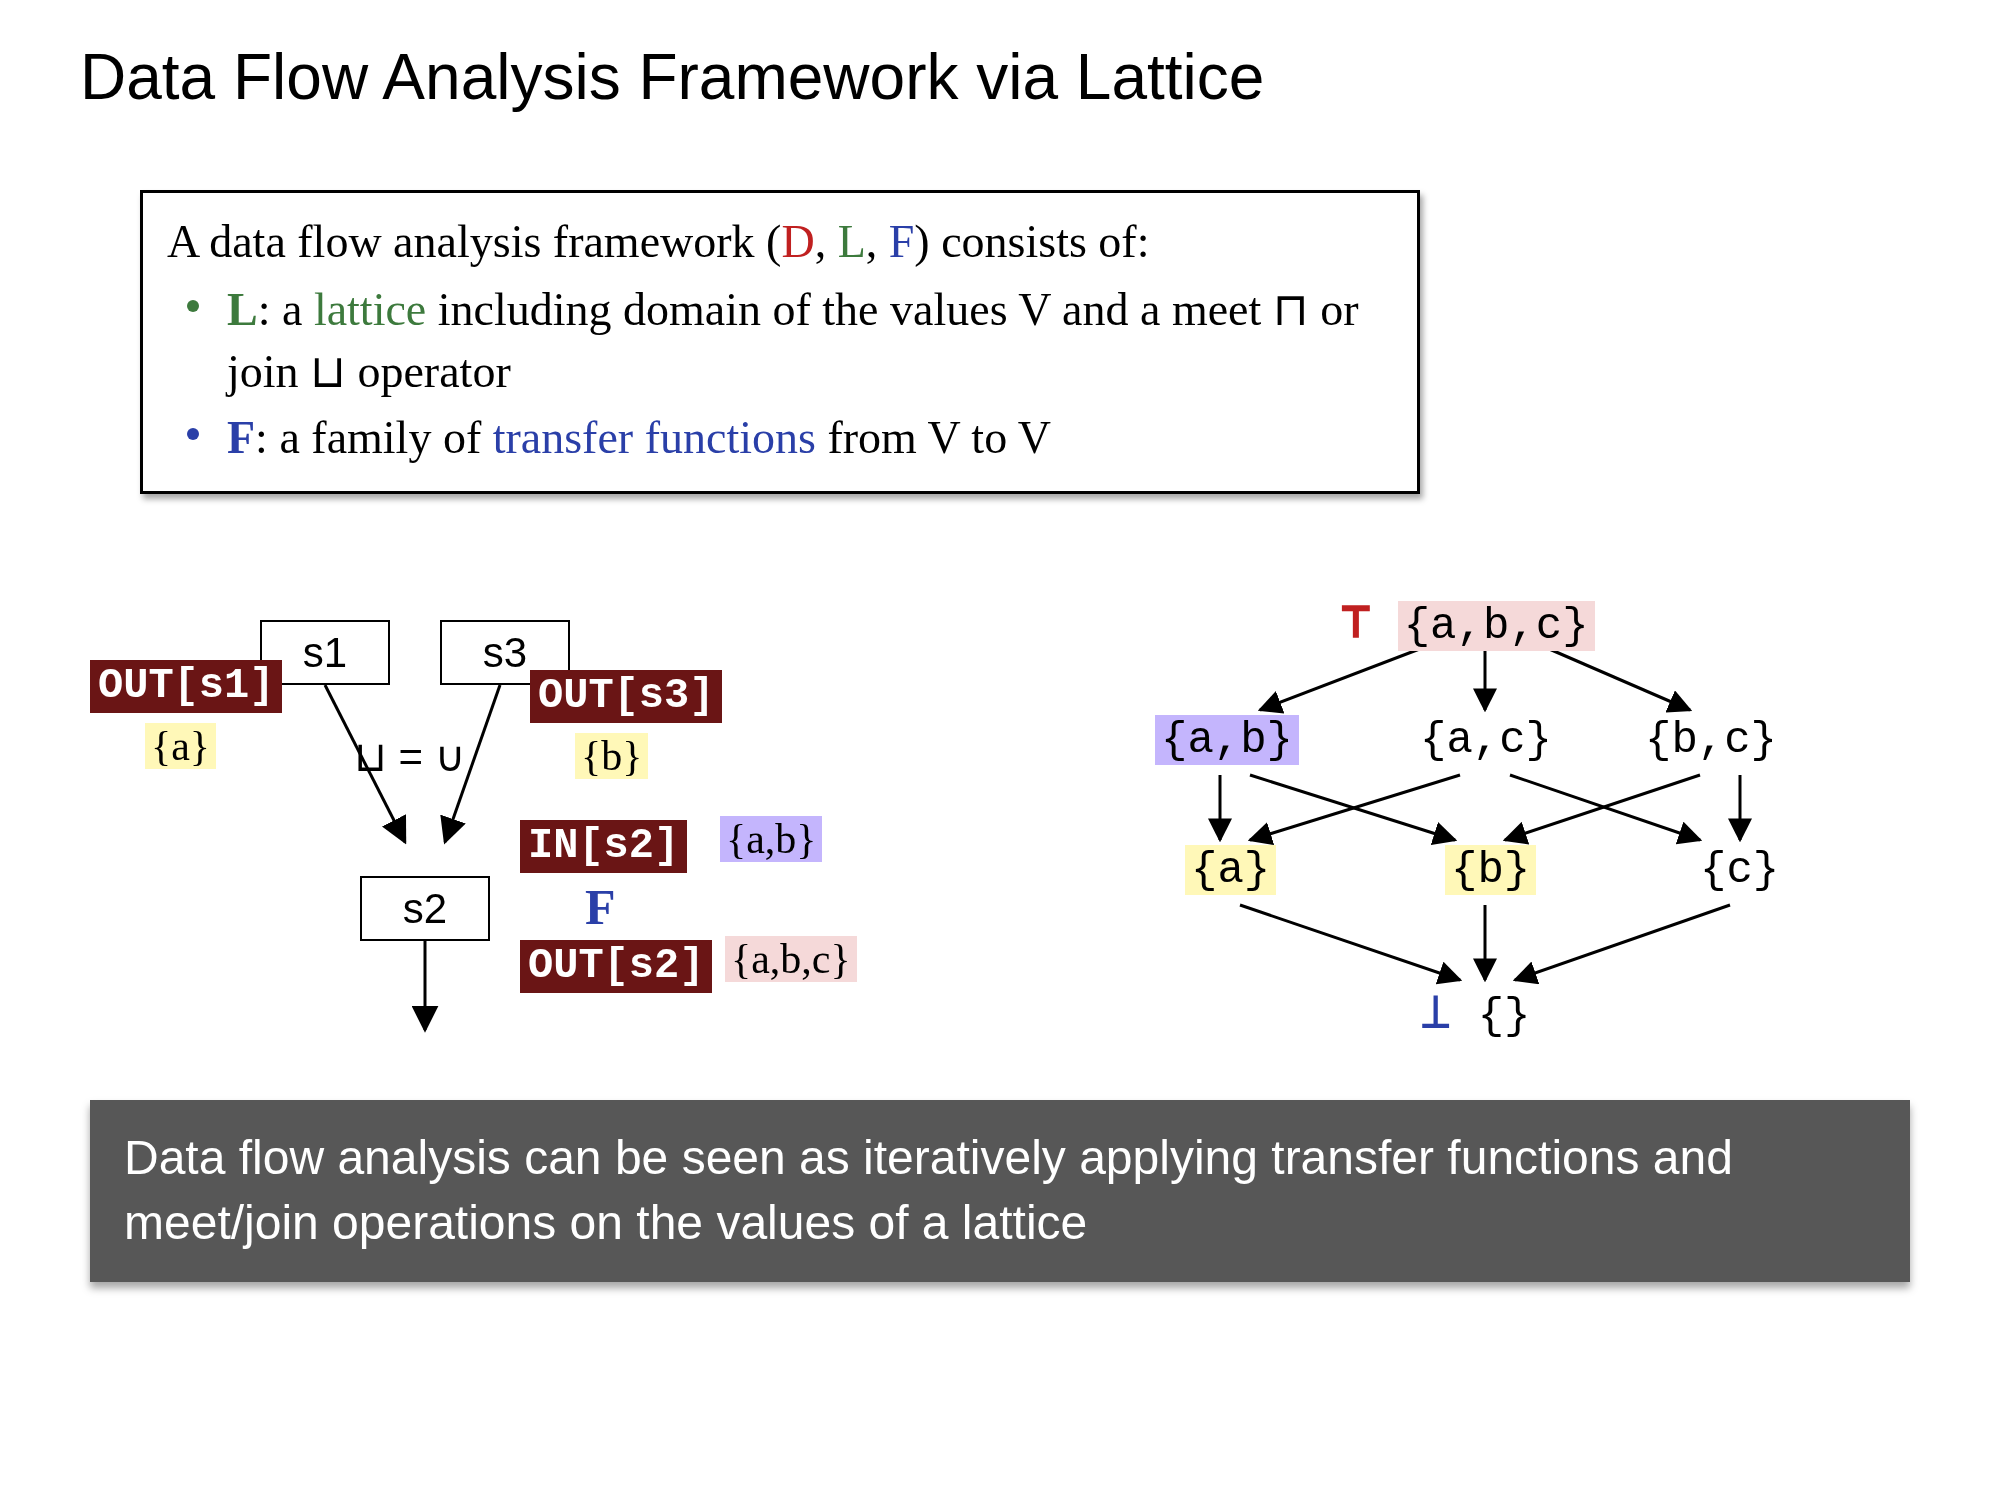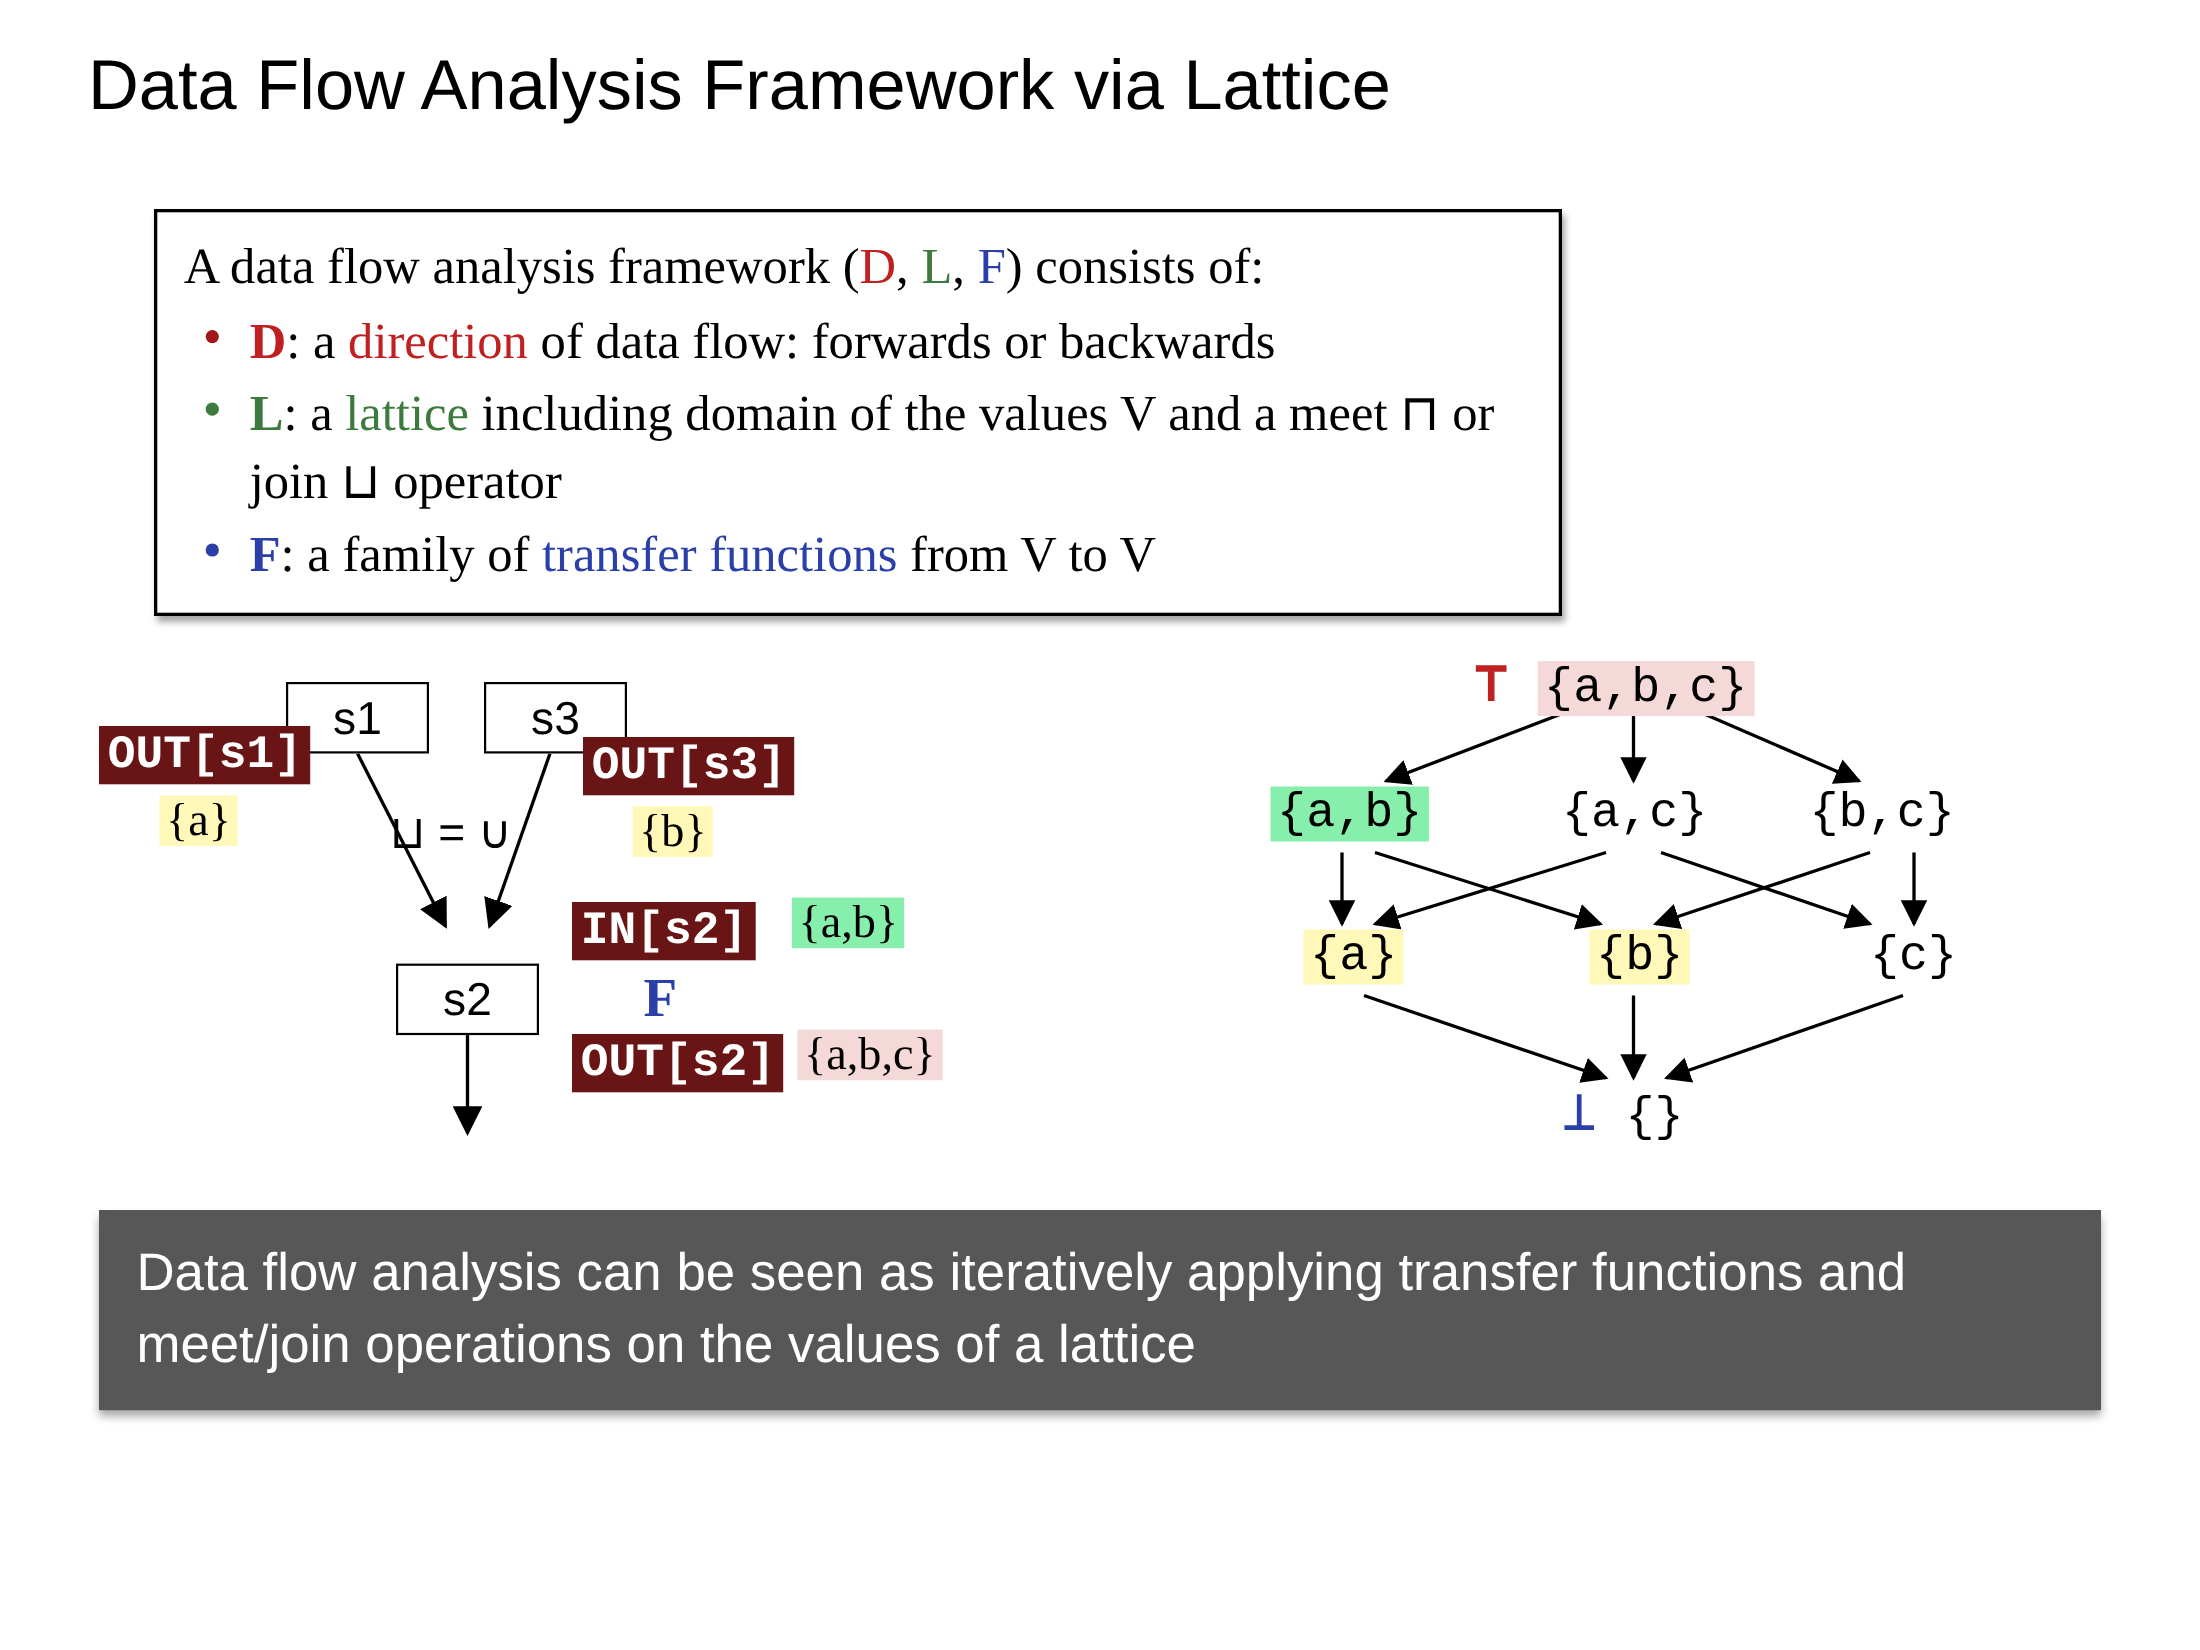--- a/index.html
+++ b/index.html
@@ -69,21 +69,21 @@
   .tag {
     position: absolute;
     font-family: 'Courier New', monospace;
     font-weight: 700;
     color: #fff;
     background: #6a1515;
     padding: 0 8px;
     line-height: 1.25;
   }
   .hl-yellow { background: #fff8b8; padding: 0 6px; }
-  .hl-green { background: #86efac; padding: 0 6px; }
+  .hl-green { background: #c4b5fd; padding: 0 6px; }
   .hl-pink { background: #f5d9d9; padding: 0 6px; }
   .txt { position: absolute; }
   .arrowsvg { position: absolute; top: 0; left: 0; }
 
   
   .lattice {
     position: absolute;
     top: 590px;
     left: 1090px;
     width: 820px;
@@ -110,24 +110,20 @@
 <body>
 
 <div class="title">Data Flow Analysis Framework via Lattice</div>
 
 <div class="defbox">
   <div>
     <span>A data flow analysis framework (</span><span class="c-red">D</span><span>, </span><span class="c-green">L</span><span>, </span><span class="c-blue">F</span><span>) consists of:</span>
   </div>
   <ul>
     <li>
-      <span class="bullet red"></span>
-      <span class="c-red bold">D</span><span>: a </span><span class="c-red">direction</span><span> of data flow: forwards or backwards</span>
-    </li>
-    <li>
       <span class="bullet green"></span>
       <span class="c-green bold">L</span><span>: a </span><span class="c-green">lattice</span><span> including domain of the values V and a meet ⊓ or join ⊔ operator</span>
     </li>
     <li>
       <span class="bullet blue"></span>
       <span class="c-blue bold">F</span><span>: a family of </span><span class="c-blue">transfer functions</span><span> from V to V</span>
     </li>
   </ul>
 </div>
 

